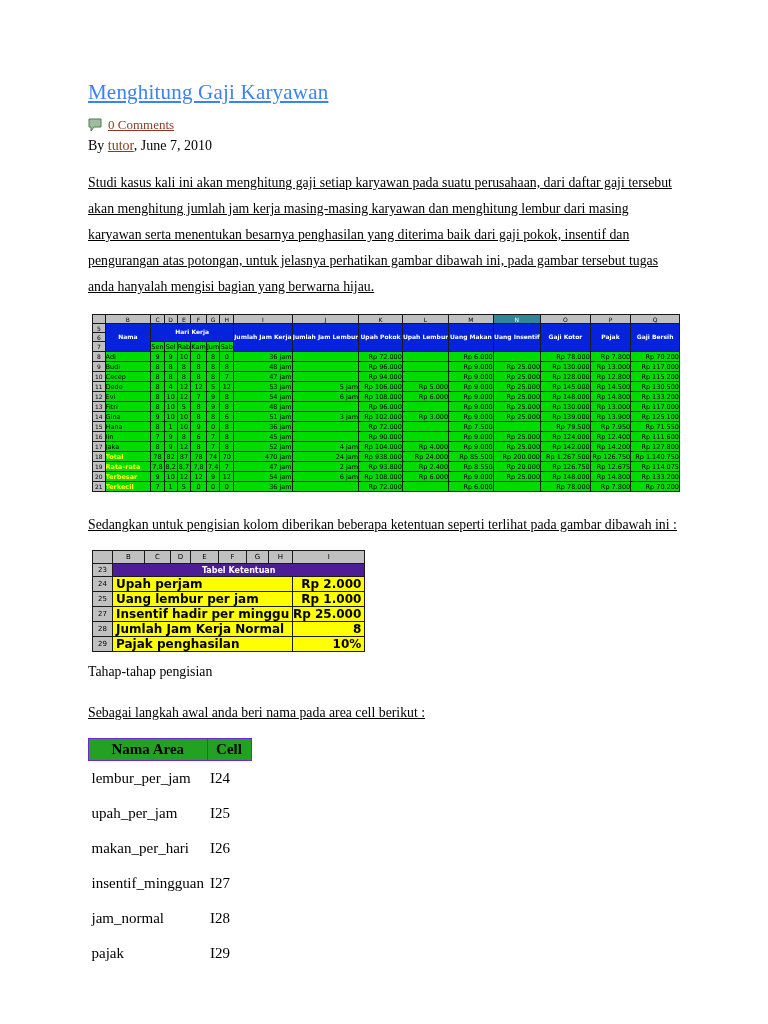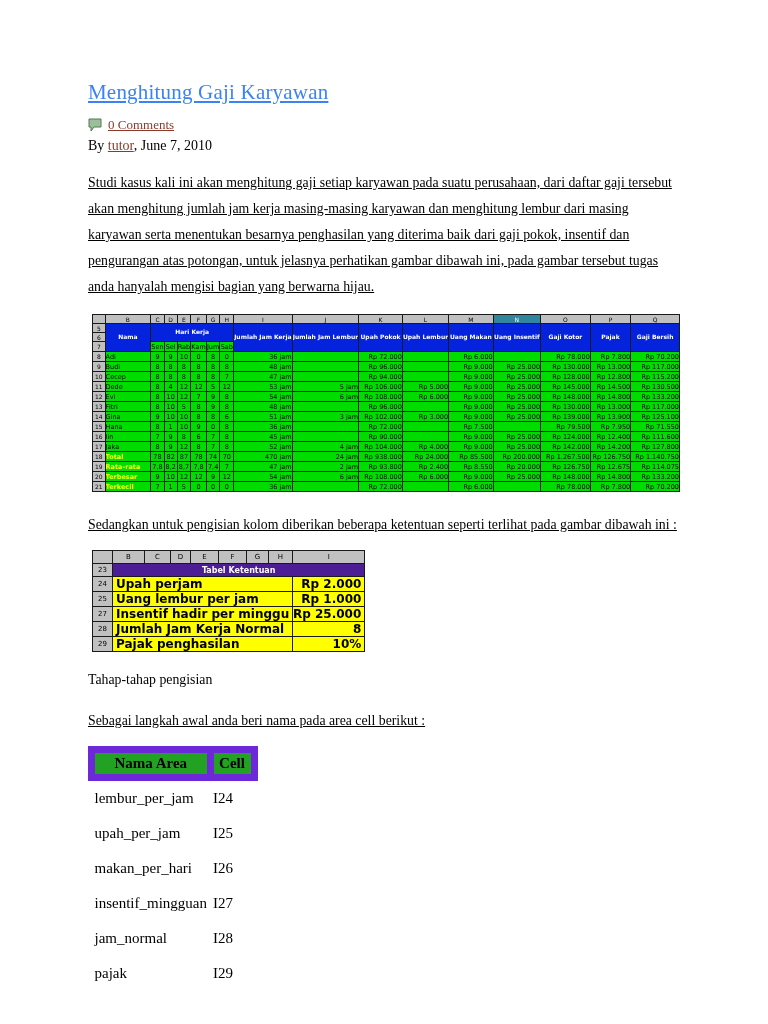--- a/index.html
+++ b/index.html
@@ -13,21 +13,21 @@
   .post-title {
     font-size:21px; font-weight:normal; color:#3b82f6;
     text-decoration:underline; letter-spacing:.2px; cursor:pointer;
   }
   .comments-line { margin-top:12px; display:flex; align-items:center; gap:5px; font-size:13px; }
   .comments-line a { color:#8b3a2a; text-decoration:underline; cursor:pointer; }
   .byline { margin-top:5px; font-size:14px; }
   .byline a { color:#8b3a2a; text-decoration:underline; cursor:pointer; }
   .para { margin-top:16px; font-size:13.8px; line-height:26px; width:592px;text-decoration:underline; }
   .para2 { margin-top:20px; }
-  .h-step { margin-top:20px; font-size:13.8px; }
+  .h-step { margin-top:12px; font-size:13.8px; }
 
   
   table.sheet { border-collapse:collapse; table-layout:fixed;
     font-family:"DejaVu Sans", sans-serif; margin-left:4px; }
   table.sheet td { border:1px solid #1a1a1a; overflow:hidden; white-space:nowrap; padding:0; }
   td.rn, td.cl { background:#c0c0c0; color:#000; text-align:center; font-size:6px; }
   td.cl-sel { background:#31859c; color:#fff; }
   td.hdr { background:#0522dd; color:#fff; text-align:center; font-size:6px;
     line-height:1.12; white-space:normal; font-weight:bold; }
   td.grn { background:#00dc00; font-size:6.5px; }
@@ -45,21 +45,21 @@
   .sheet2 td.cl, .sheet2 td.rn { font-size:7px; }
   .sheet2 td.ttl { background:#4c1d95; color:#fff; text-align:center;
     font-size:8px; font-weight:bold; }
   .sheet2 td.yl { background:#ffff00; font-size:12px; }
   .sheet2 td.lbl { text-align:left; padding-left:3px; font-weight:bold; }
   .sheet2 td.val { text-align:right; padding-right:3px; font-weight:bold; }
 
   
   .ntable { border-collapse:collapse; margin-top:12px; font-family:"Liberation Serif", serif; }
   .ntable th { background:#23a123; color:#000; font-size:15px; font-weight:bold;
-    border:7px solid #6d28d9; height:19px; text-align:center; }
+    border:1px solid #6d28d9; height:19px; text-align:center; }
   .ntable td { font-size:15px; height:19px; padding:8px 3px; text-align:left; }
 </style>
 </head>
 <body>
 
 <div class="content">
 
   <div class="post-title">Menghitung Gaji Karyawan</div>
 
   <div class="comments-line">

